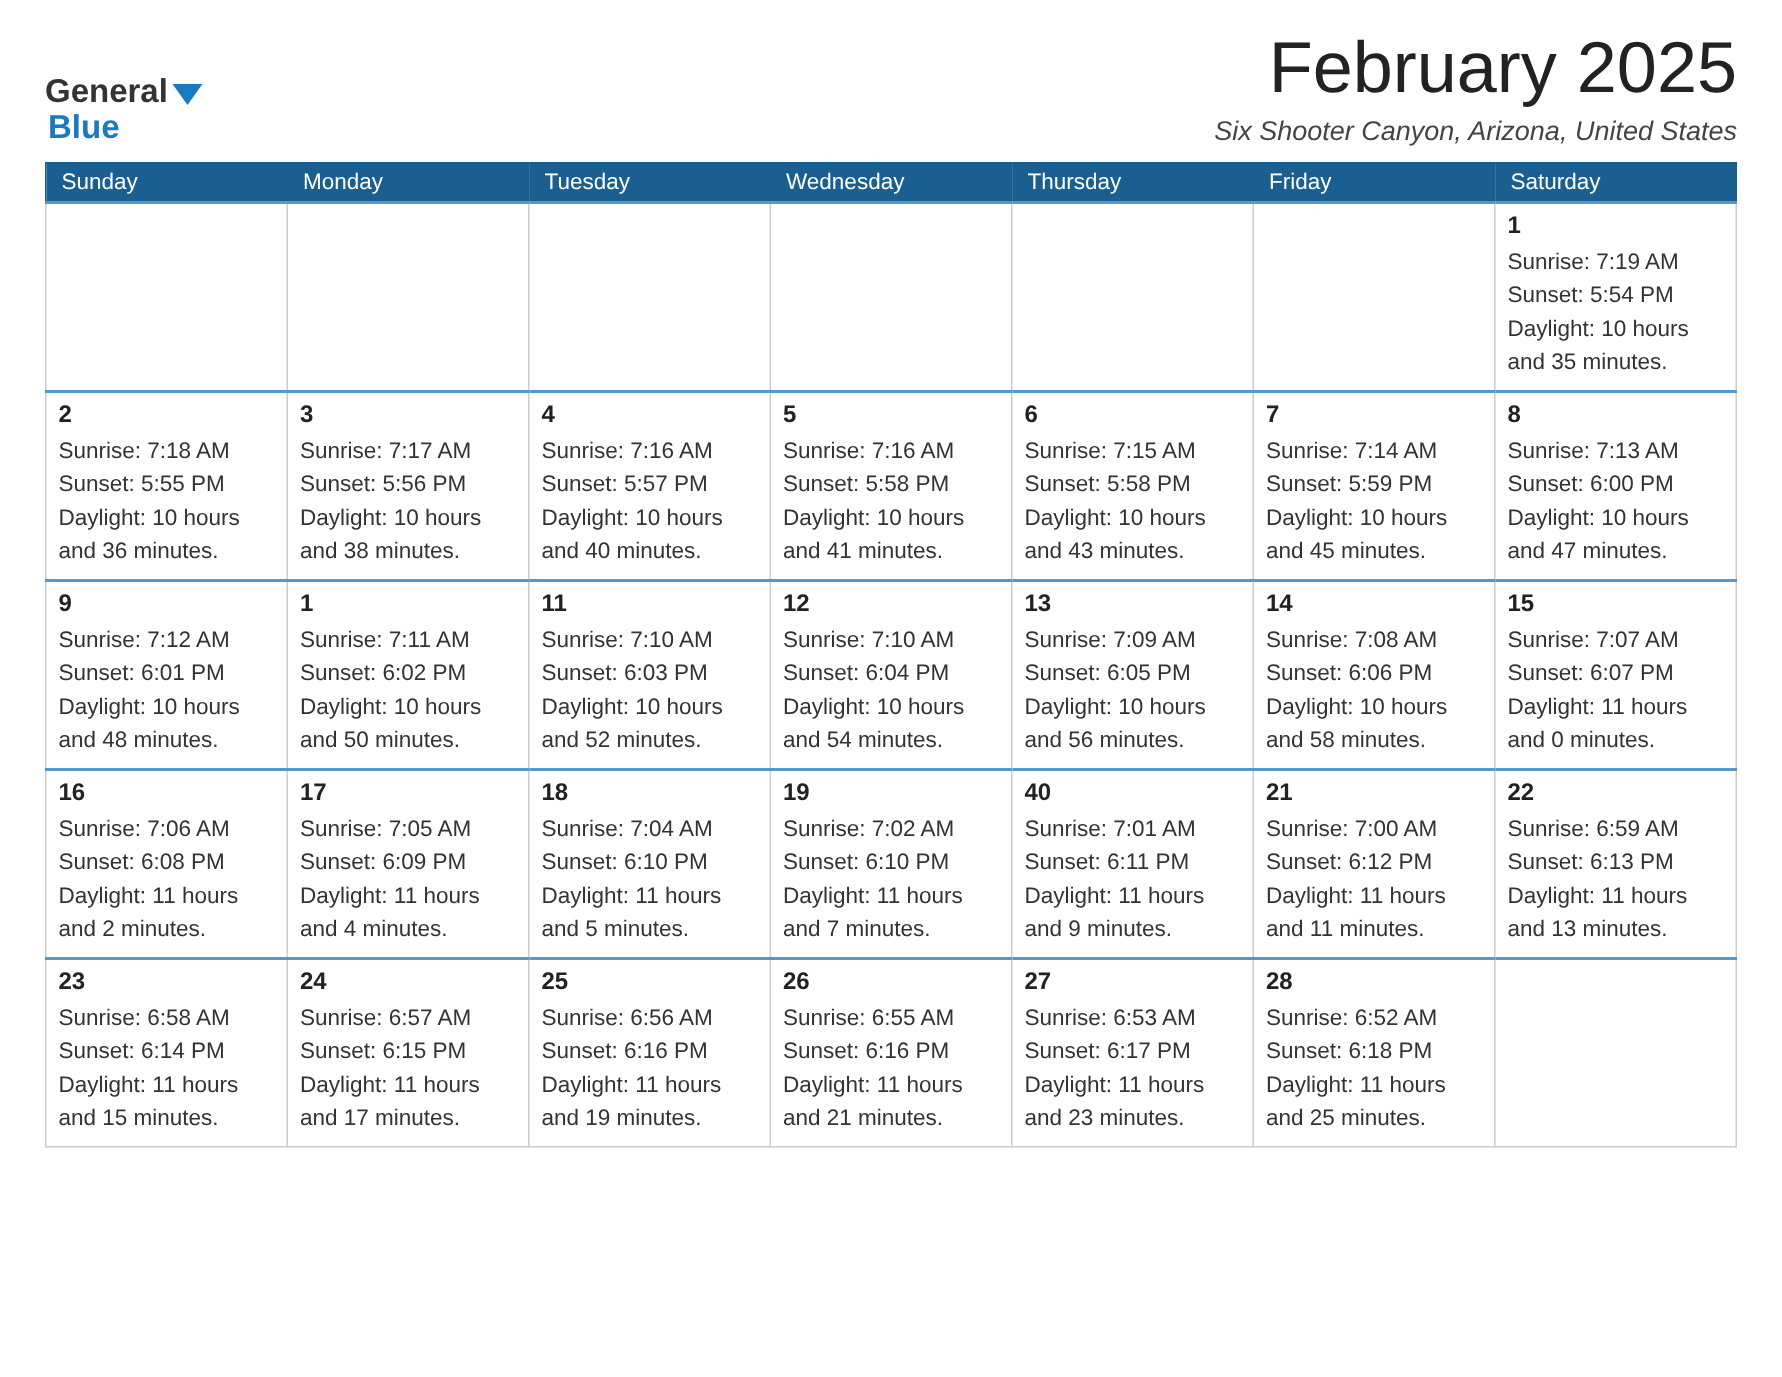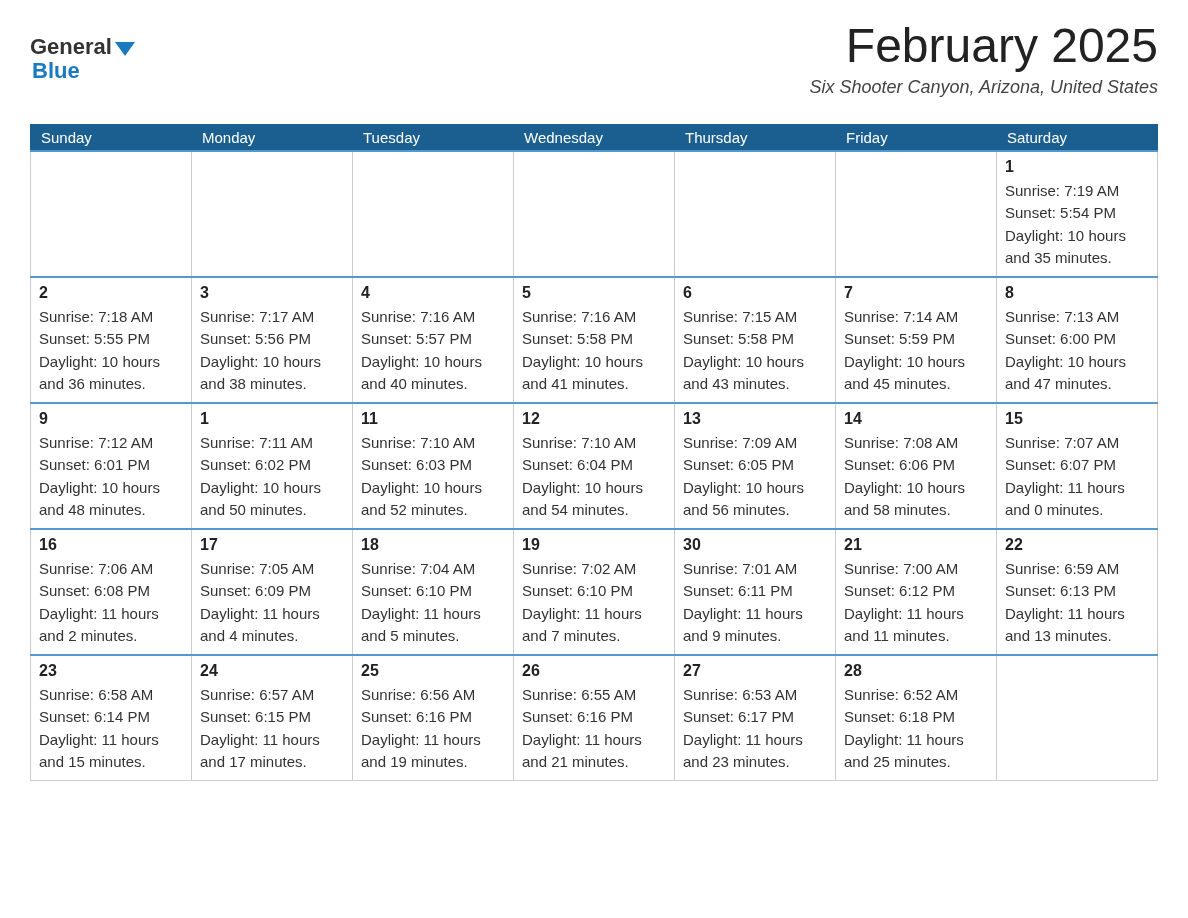--- a/index.html
+++ b/index.html
@@ -5,22 +5,22 @@
     * { box-sizing: border-box; margin: 0; padding: 0; }
     body {
       font-family: Arial, Helvetica, sans-serif;
       background: #fff;
       color: #333;
       padding: 20px 30px;
     }
     .header {
       display: flex;
       justify-content: space-between;
-      align-items: center;
-      margin-bottom: 26px;
+      align-items: flex-end;
+      margin-bottom: 10px;
     }
     .logo {
       display: flex;
       flex-direction: column;
       align-items: flex-start;
     }
     .logo-text {
       display: flex;
       align-items: center;
       font-size: 22px;
@@ -214,21 +214,21 @@
         </td>
         <td>
           <div class="day-number">18</div>
           <div class="day-info">Sunrise: 7:04 AM<br>Sunset: 6:10 PM<br>Daylight: 11 hours and 5 minutes.</div>
         </td>
         <td>
           <div class="day-number">19</div>
           <div class="day-info">Sunrise: 7:02 AM<br>Sunset: 6:10 PM<br>Daylight: 11 hours and 7 minutes.</div>
         </td>
         <td>
-          <div class="day-number">30</div>
+          <div class="day-number">40</div>
           <div class="day-info">Sunrise: 7:01 AM<br>Sunset: 6:11 PM<br>Daylight: 11 hours and 9 minutes.</div>
         </td>
         <td>
           <div class="day-number">21</div>
           <div class="day-info">Sunrise: 7:00 AM<br>Sunset: 6:12 PM<br>Daylight: 11 hours and 11 minutes.</div>
         </td>
         <td>
           <div class="day-number">22</div>
           <div class="day-info">Sunrise: 6:59 AM<br>Sunset: 6:13 PM<br>Daylight: 11 hours and 13 minutes.</div>
         </td>

